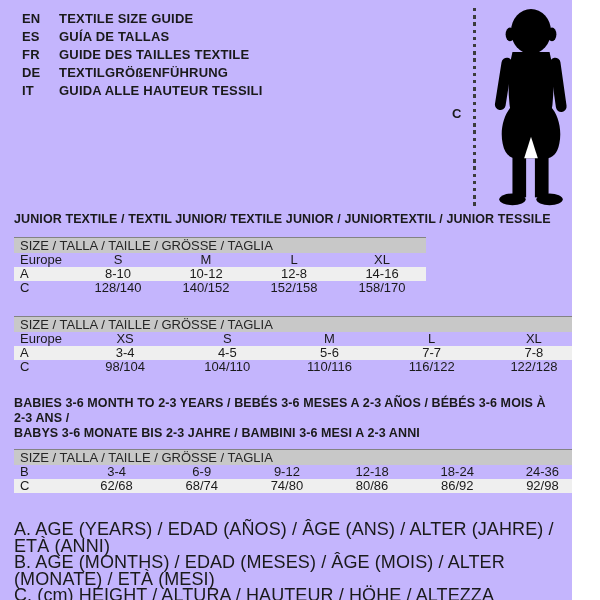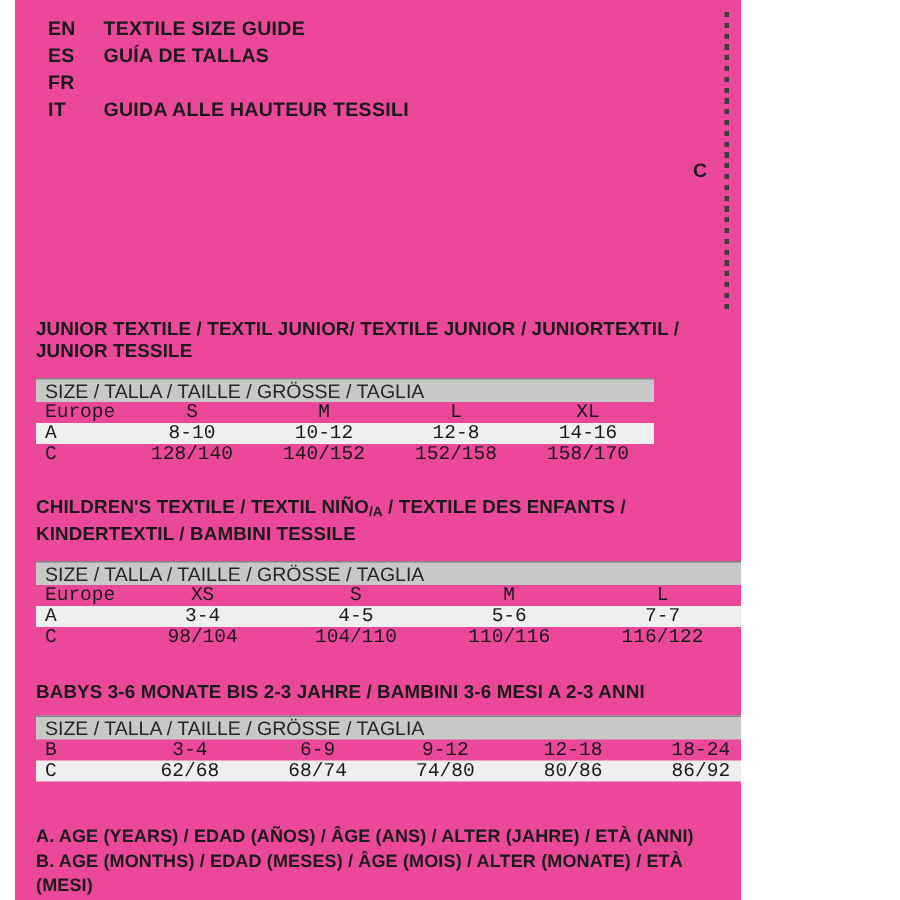--- a/index.html
+++ b/index.html
@@ -1,18 +1,18 @@
 <!DOCTYPE html>
 <html><head>
 <meta charset="utf-8">
 <style>
   html,body{margin:0;padding:0;background:#fff;}
   .page{
-    position:relative;width:484px;height:600px;background:#ec4899;overflow:hidden;
-    font-family:"Liberation Sans","DejaVu Sans",sans-serif;color:#1a1a1a;margin-left:10px;
+    position:relative;width:572px;height:600px;background:#c4b5fd;overflow:hidden;
+    font-family:"Liberation Sans","DejaVu Sans",sans-serif;color:#1a1a1a;
   }
   
   .header{position:relative;height:212px;}
   .lang-list{position:absolute;top:12px;left:22px;}
   .lang-row{display:flex;margin-bottom:4px;font-weight:bold;font-size:13px;letter-spacing:.2px;line-height:14px;}
   .lang-code{width:37px;flex:0 0 37px;}
   .figure{position:absolute;top:6px;left:450px;width:140px;height:206px;}
   .measure-line{
     position:absolute;left:23px;top:2px;width:3px;height:201px;
     background:repeating-linear-gradient(to bottom,#3c3c3c 0 3.5px,transparent 3.5px 7.2px);
@@ -28,48 +28,53 @@
   .mt3{margin-top:22px;}
   .mt3 .sec-heading{margin-bottom:8px;}
   
   .size-table{font-size:13px;}
   .t-narrow{width:412px;}
   .t-wide{width:571px;}
   .t-bar{
     background:#c8c8c8;border-top:1.6px solid #838383;
     height:15px;line-height:15px;padding-left:6px;color:#262626;
   }
-  .t-row{display:grid;height:14px;line-height:14px;align-items:center;font-family:Liberation Mono, monospace;}
+  .t-row{display:grid;height:14px;line-height:14px;align-items:center;}
   .cols4{grid-template-columns:60px repeat(4,1fr);}
   .cols5{grid-template-columns:60px repeat(5,1fr);}
   .cols6{grid-template-columns:60px repeat(6,1fr);}
   .t-row .lbl{padding-left:6px;text-align:left;}
   .t-row .val{text-align:center;}
   .shaded{background:#efefef;}
   
   .legend{margin:28px 0 0 14px;}
-  .legend-line{font-size:12px;font-weight:bold;line-height:16.5px;letter-spacing:.1px;}
+  .legend-line{font-size:18px;font-weight:normal;line-height:16.5px;letter-spacing:.1px;}
 </style>
 </head>
 <body>
 
 <div class="page">
 
   <div class="header">
     <div class="lang-list">
       <div class="lang-row">
         <span class="lang-code">EN</span>
         <span class="lang-label">TEXTILE SIZE GUIDE</span>
       </div>
       <div class="lang-row">
         <span class="lang-code">ES</span>
         <span class="lang-label">GUÍA DE TALLAS</span>
       </div>
       <div class="lang-row">
         <span class="lang-code">FR</span>
+        <span class="lang-label">GUIDE DES TAILLES TEXTILE</span>
+      </div>
+      <div class="lang-row">
+        <span class="lang-code">DE</span>
+        <span class="lang-label">TEXTILGRÖßENFÜHRUNG</span>
       </div>
       <div class="lang-row">
         <span class="lang-code">IT</span>
         <span class="lang-label">GUIDA ALLE HAUTEUR TESSILI</span>
       </div>
     </div>
 
     <div class="figure">
       <div class="measure-line"></div>
       <span class="measure-label">C</span>
@@ -114,21 +119,20 @@
         <span class="lbl">C</span>
         <span class="val">128/140</span>
         <span class="val">140/152</span>
         <span class="val">152/158</span>
         <span class="val">158/170</span>
       </div>
     </div>
   </div>
 
   <div class="section mt2">
-    <h2 class="sec-heading"><span>CHILDREN'S TEXTILE / TEXTIL NIÑO</span><span class="subscr">/A</span><span> / TEXTILE DES ENFANTS / KINDERTEXTIL / BAMBINI TESSILE</span></h2>
     <div class="size-table t-wide">
       <div class="t-bar">SIZE / TALLA / TAILLE / GRÖSSE / TAGLIA</div>
       <div class="t-row cols5">
         <span class="lbl">Europe</span>
         <span class="val">XS</span>
         <span class="val">S</span>
         <span class="val">M</span>
         <span class="val">L</span>
         <span class="val">XL</span>
       </div>
@@ -146,20 +150,21 @@
         <span class="val">104/110</span>
         <span class="val">110/116</span>
         <span class="val">116/122</span>
         <span class="val">122/128</span>
       </div>
     </div>
   </div>
 
   <div class="section mt3">
     <h2 class="sec-heading">
+        <span style="display:block">BABIES 3-6 MONTH TO 2-3 YEARS / BEBÉS 3-6 MESES A 2-3 AÑOS / BÉBÉS 3-6 MOIS À 2-3 ANS /</span>
         <span style="display:block">BABYS 3-6 MONATE BIS 2-3 JAHRE / BAMBINI 3-6 MESI A 2-3 ANNI</span>
       </h2>
     <div class="size-table t-wide">
       <div class="t-bar">SIZE / TALLA / TAILLE / GRÖSSE / TAGLIA</div>
       <div class="t-row cols6">
         <span class="lbl">B</span>
         <span class="val">3-4</span>
         <span class="val">6-9</span>
         <span class="val">9-12</span>
         <span class="val">12-18</span>

